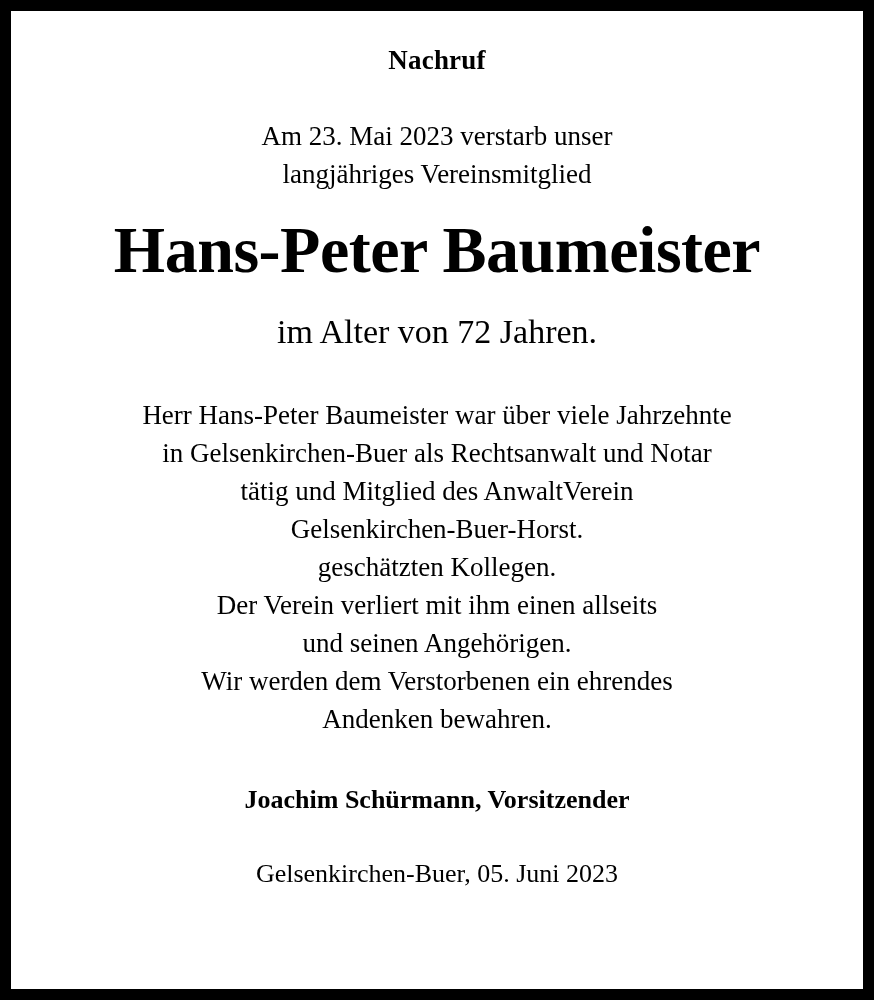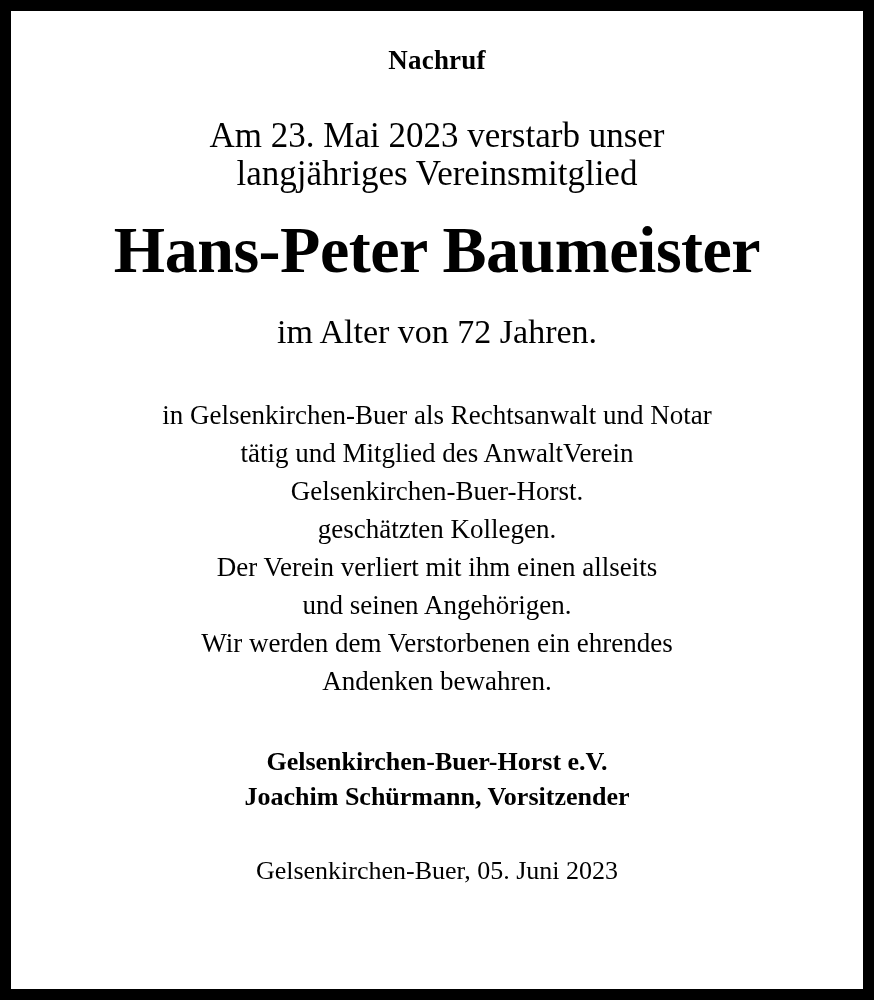--- a/index.html
+++ b/index.html
@@ -38,21 +38,21 @@
   .notice-title {
     font-size: 27px;
     font-weight: bold;
     line-height: 30px;
     letter-spacing: 0.2px;
     margin: 0;
   }
 
   .intro-block {
     margin-top: 42px;
-    font-size: 35px;
+    font-size: 27px;
     line-height: 38px;
   }
 
   .deceased-name {
     margin-top: 22px;
     font-size: 66px;
     font-weight: bold;
     line-height: 70px;
     letter-spacing: -0.5px;
     white-space: nowrap;
@@ -102,31 +102,31 @@
     <div class="intro-block">
       <span class="intro-line">Am 23. Mai 2023 verstarb unser</span><br>
       <span class="intro-line">langjähriges Vereinsmitglied</span>
     </div>
 
     <div class="deceased-name">Hans-Peter Baumeister</div>
 
     <div class="age-line">im Alter von 72 Jahren.</div>
 
     <div class="tribute-block">
+      <span class="tribute-line">Herr Hans-Peter Baumeister war über viele Jahrzehnte</span>
       <span class="tribute-line">in Gelsenkirchen-Buer als Rechtsanwalt und Notar</span>
       <span class="tribute-line">tätig und Mitglied des AnwaltVerein</span>
       <span class="tribute-line">Gelsenkirchen-Buer-Horst.</span>
       <span class="tribute-line">geschätzten Kollegen.</span>
       <span class="tribute-line">Der Verein verliert mit ihm einen allseits</span>
       <span class="tribute-line">und seinen Angehörigen.</span>
       <span class="tribute-line">Wir werden dem Verstorbenen ein ehrendes</span>
       <span class="tribute-line">Andenken bewahren.</span>
     </div>
 
     <div class="signature-block">
-      <span class="signature-line">Gelsenkirchen-Buer-Horst e.V.</span>
       <span class="signature-line">Joachim Schürmann, Vorsitzender</span>
     </div>
 
     <div class="place-date">Gelsenkirchen-Buer, 05. Juni 2023</div>
 
   </div>
 </div>
 
 </body></html>

